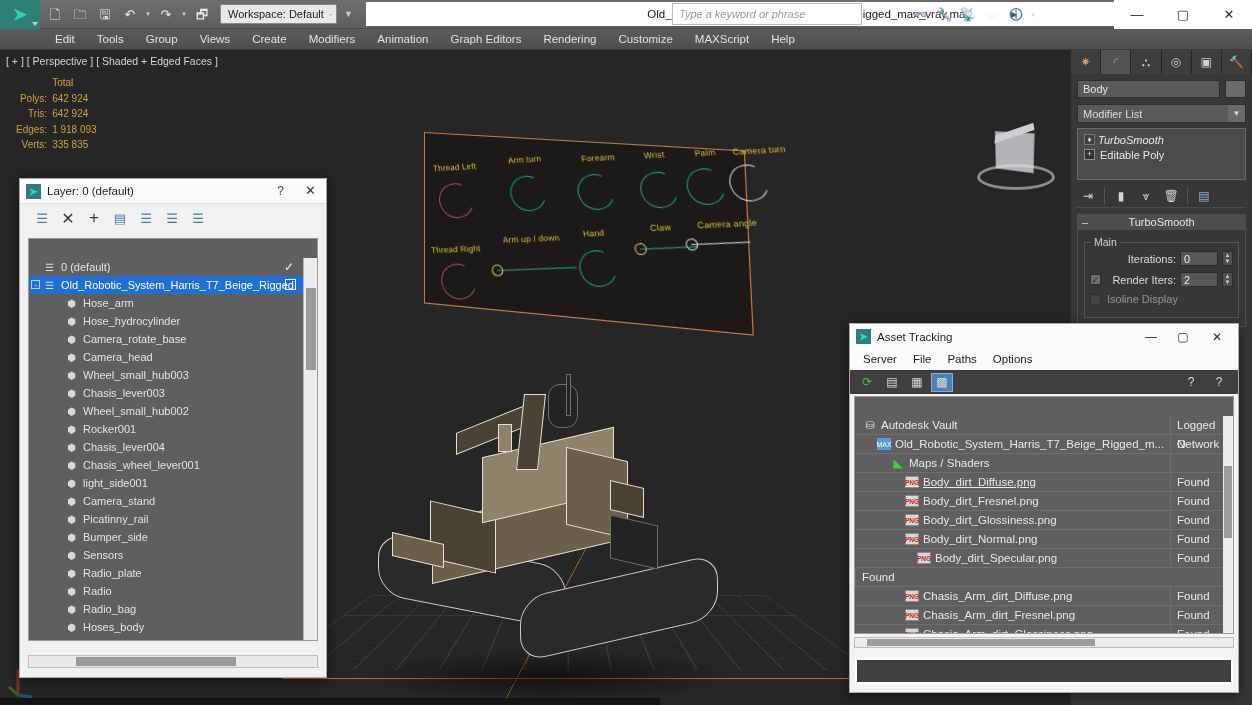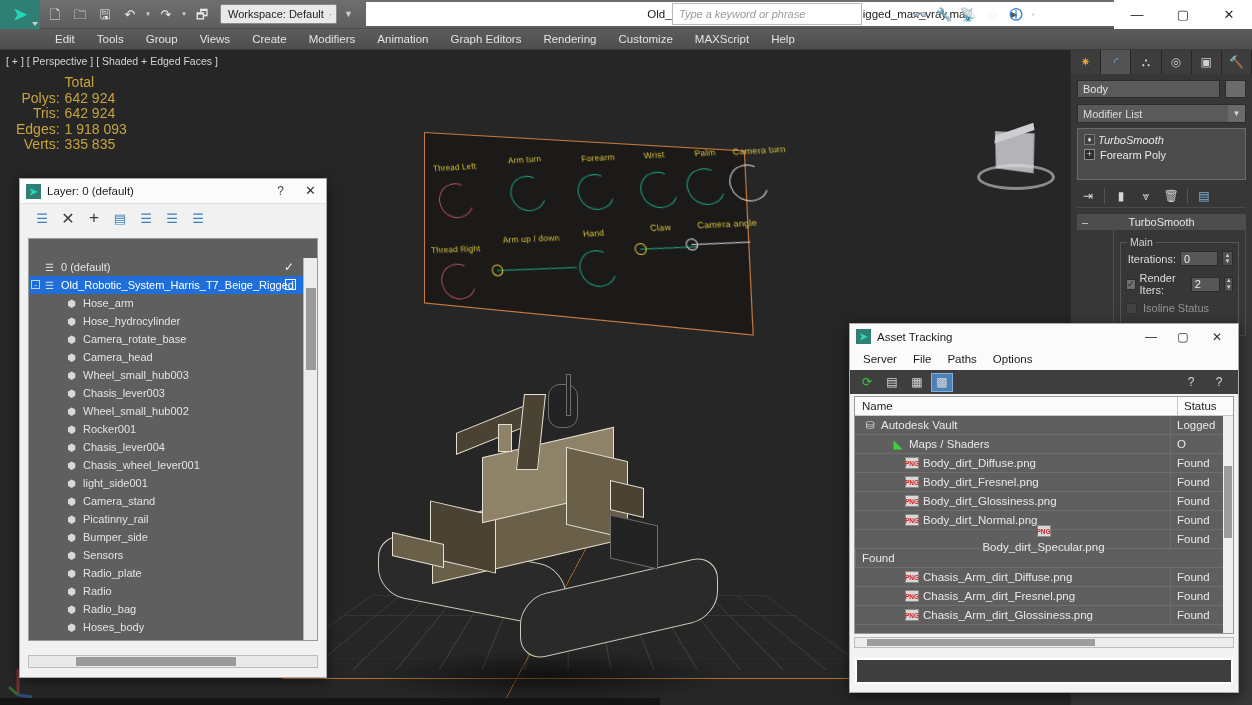--- a/index.html
+++ b/index.html
@@ -73,21 +73,21 @@
   .menuitem { padding:0 11px; height:21px; line-height:21px; color:#e3e3e3; font-size:11.5px; }
 
   
   .viewport {
     position:absolute; left:0; top:50px; width:1070px; height:655px;
     background:#262626; overflow:hidden;
   }
   .vpstats { position:absolute; left:6px; top:4px; color:#c8a43c; font-size:10.5px; line-height:15px; }
   .vplabel { color:#d5d5d5; font-size:10.5px; margin-bottom:6px; }
   .vpstats table { border-collapse:collapse; }
-  .vpstats td { color:#c8a43c; font-size:14px; padding:0 6px 0 0; line-height:15.5px; }
+  .vpstats td { color:#c8a43c; font-size:10px; padding:0 6px 0 0; line-height:15.5px; }
   .vpstats td.lbl { text-align:right; padding-right:5px; padding-left:10px; }
 
   
   .grid { position:absolute; left:330px; top:480px; width:480px; height:190px;
      transform:perspective(420px) rotateX(68deg); opacity:.5;
      background-image:
        repeating-linear-gradient(to right, #565656 0 1px, transparent 1px 34px),
        repeating-linear-gradient(to bottom, #565656 0 1px, transparent 1px 34px);
   }
   .axisline-x { position:absolute; left:282px; top:628px; width:620px; height:1px; background:#d07a2a; opacity:.85; }
@@ -161,21 +161,21 @@
   .cp-stacktools { display:flex; align-items:center; gap:3px; height:24px; margin-top:4px;
      border-bottom:1px solid #4a4a4a; }
   .sbtn { width:22px; height:20px; display:flex; align-items:center; justify-content:center;
      color:#d6d6d6; font-size:12px; }
   .sbtn.hl { color:#7fb6e0; }
   .vdiv { width:1px; height:16px; background:#555; margin:0 2px; }
   .roll { margin-top:6px; }
   .roll-hdr { height:16px; background:#4d4d4d; display:flex; align-items:center;
      justify-content:center; color:#e6e6e6; font-size:11px; position:relative; }
   .roll-hdr .mi { position:absolute; left:5px; color:#ddd; font-size:11px; line-height:10px;}
-  .roll-body { border:1px solid #4f4f4f; border-top:none; padding:5px 6px 8px 6px;margin-left:36px; }
+  .roll-body { border:1px solid #4f4f4f; border-top:none; padding:5px 6px 8px 6px; }
   .grp { border:1px solid #565656; margin-top:7px; padding:8px 5px 6px 5px; position:relative; }
   .grp-t { position:absolute; left:6px; top:-7px; background:#373737; padding:0 3px;
      color:#d2d2d2; font-size:10.5px; }
   .fld { display:flex; align-items:center; justify-content:flex-end; gap:4px; margin-bottom:6px; }
   .fld label { color:#dcdcdc; font-size:11px; }
   .spin { width:38px; height:15px; background:#575757; border:1px solid #2c2c2c;
      color:#eaeaea; font-size:11px; display:flex; align-items:center; padding-left:3px; }
   .spinarr { width:11px; height:15px; background:#4f4f4f; border:1px solid #2c2c2c;
      display:flex; flex-direction:column; align-items:center; justify-content:space-around;
      color:#cfcfcf; font-size:6px; line-height:5px; }
@@ -450,21 +450,21 @@
         <span>Modifier List</span>
         <span class="arw">▼</span>
       </div>
       <div class="cp-stack" id="modstack">
           <div class="stk-row it">
             <span class="stk-bulb" style="position: absolute; margin-left: -14px;">♦</span>
             <span>TurboSmooth</span>
           </div>
           <div class="stk-row">
             <span class="stk-plus">+</span>
-            <span>Forearm Poly</span>
+            <span>Editable Poly</span>
           </div>
         </div>
       <div class="cp-stacktools">
         <div class="sbtn">⇥</div>
         <div class="vdiv"></div>
         <div class="sbtn">▮</div>
         <div class="sbtn">⩔</div>
         <div class="sbtn">🗑</div>
         <div class="vdiv"></div>
         <div class="sbtn hl">▤</div>
@@ -490,21 +490,21 @@
               <div class="cbox">✓</div>
               <label>Render Iters:</label>
               <div class="spin">2</div>
               <div class="spinarr">
                   <span>▲</span>
                   <span>▼</span>
                 </div>
             </div>
             <div class="fld" style="justify-content:flex-start;gap:6px;opacity:.55;">
               <div class="cbox" style="background:#4e4e4e;margin-right:0;"></div>
-              <label>Isoline Status</label>
+              <label>Isoline Display</label>
             </div>
           </div>
         </div>
       </div>
     </div>
   </div>
 
   <div class="layerdlg">
     <div class="ld-title">
       <div class="ld-icon">➤</div>
@@ -652,41 +652,44 @@
       <div class="atb" style="color:#3ec63e;">⟳</div>
       <div class="atb">▤</div>
       <div class="atb">▦</div>
       <div class="atb on">▩</div>
       <div style="margin-left:auto;display:flex;gap:6px;padding-right:8px;">
         <div class="atb">?</div>
         <div class="atb">?</div>
       </div>
     </div>
     <div class="at-listwrap">
-      <div class="at-hdr">
-        <div class="c1">Name</div>
-        <div class="c2">Status</div>
-      </div>
       <div class="at-rows" id="atrows">
           <div class="arow">
             <div class="n" style="padding-left: 8px;">
               <span class="ai vault">⛁</span>
               <span>Autodesk Vault</span>
             </div>
             <div class="s">Logged O</div>
           </div>
           <div class="arow">
+            <div class="n" style="padding-left: 22px;">
+              <span class="ai max">MAX</span>
+              <span>Old_Robotic_System_Harris_T7_Beige_Rigged_m...</span>
+            </div>
+            <div class="s">Network</div>
+          </div>
+          <div class="arow">
             <div class="n" style="padding-left: 36px;">
               <span class="ai maps">◣</span>
               <span>Maps / Shaders</span>
             </div>
             <div class="s"></div>
           </div>
           <div class="arow">
-            <div class="n" style="padding-left: 50px;">
+            <div class="n" style="padding-left: 50px; text-decoration: underline;">
               <span class="ai png">PNG</span>
               <span>Body_dirt_Diffuse.png</span>
             </div>
             <div class="s">Found</div>
           </div>
           <div class="arow">
             <div class="n" style="padding-left: 50px;">
               <span class="ai png">PNG</span>
               <span>Body_dirt_Fresnel.png</span>
             </div>
@@ -700,21 +703,21 @@
             <div class="s">Found</div>
           </div>
           <div class="arow">
             <div class="n" style="padding-left: 50px;">
               <span class="ai png">PNG</span>
               <span>Body_dirt_Normal.png</span>
             </div>
             <div class="s">Found</div>
           </div>
           <div class="arow">
-            <div class="n" style="padding-left: 62px; flex-direction: column;">
+            <div class="n" style="padding-left: 62px;">
               <span class="ai png">PNG</span>
               <span>Body_dirt_Specular.png</span>
             </div>
             <div class="s">Found</div>
           </div>
           <div class="arow">
             <div class="s">Found</div>
           </div>
           <div class="arow">
             <div class="n" style="padding-left: 50px;">

